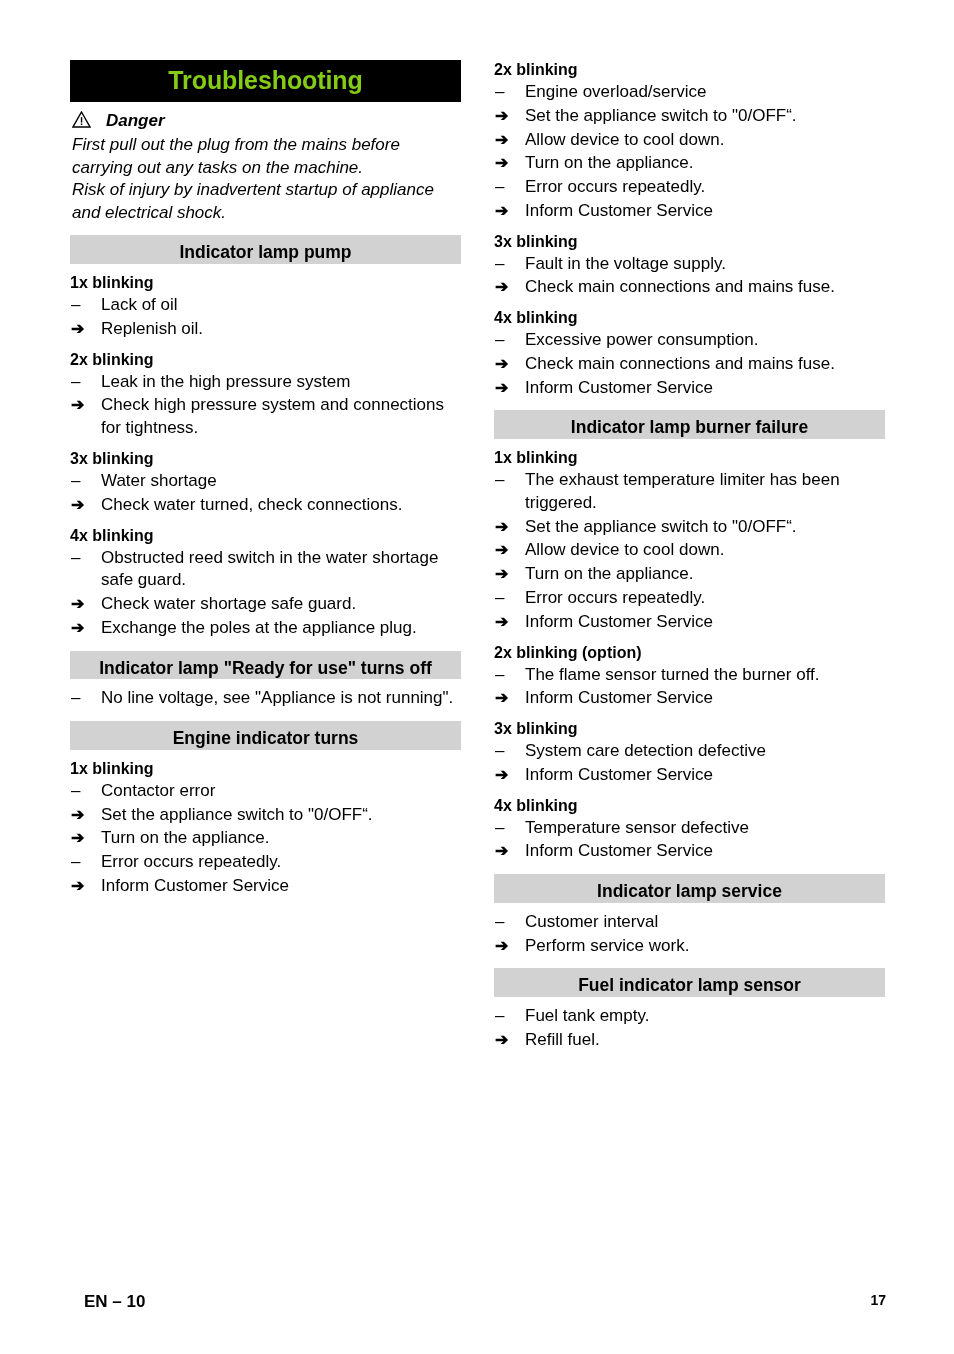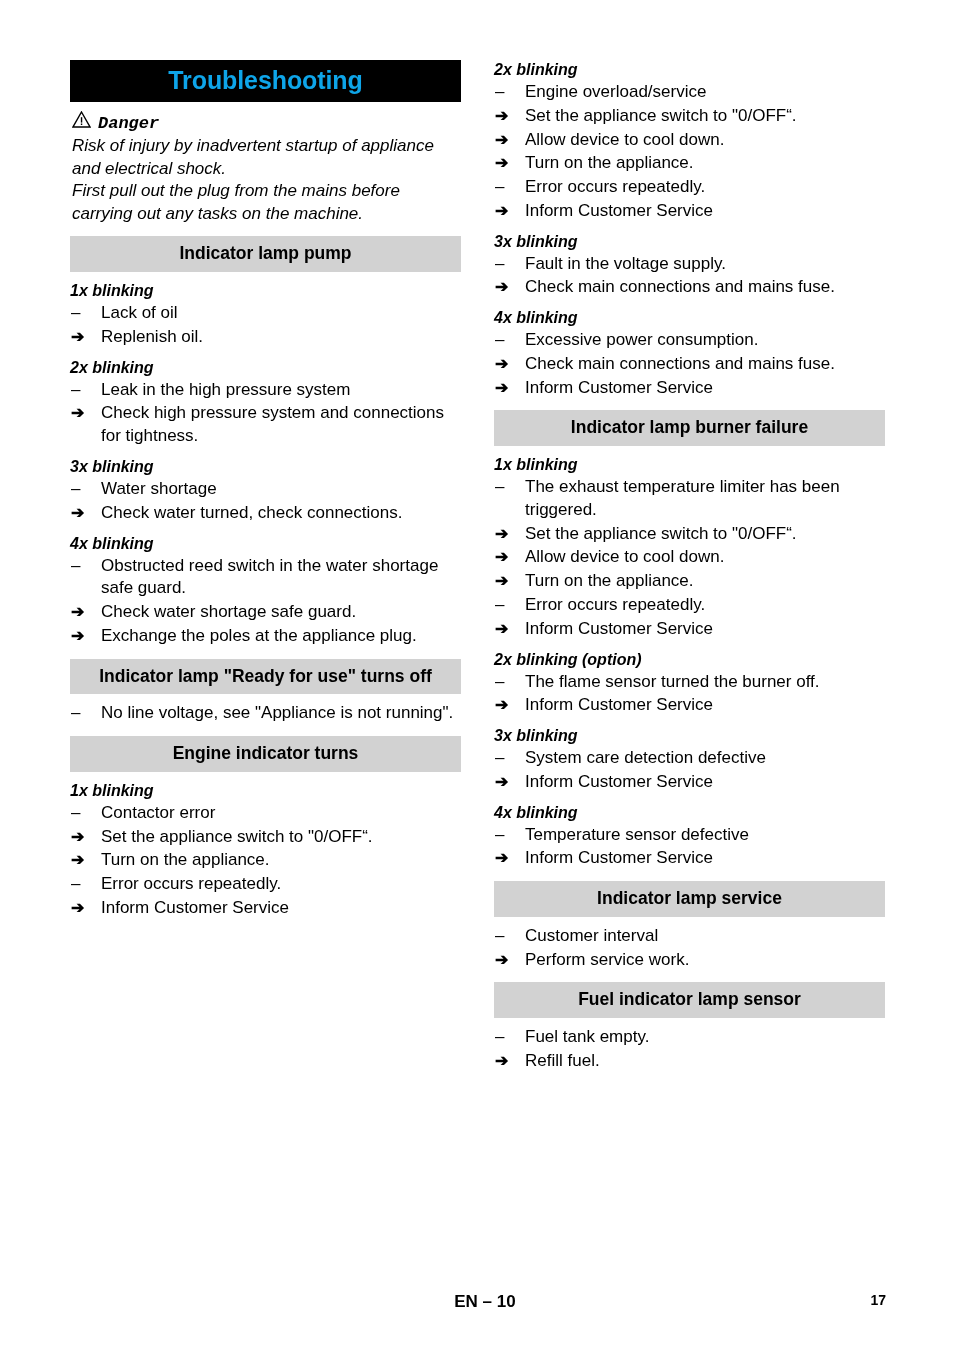--- a/index.html
+++ b/index.html
@@ -33,37 +33,36 @@
   }
 
   .column {
     width: 391px;
     flex: 0 0 391px;
   }
 
   
   .chapter-bar {
     background: #000000;
-    color: #0ea5e9;
+    color: #84cc16;
     text-align: center;
     font-size: 25px;
     font-weight: bold;
     line-height: 1.0;
     padding: 8px 6px 9px 6px;
     margin: 0 0 9px 0;
     letter-spacing: -0.1px;
   }
 
   
   .danger-head {
     display: flex;
-    align-items: flex-end;
-    gap: 7px;
+    align-items: flex-start;
+    gap: 15px;
     margin: 0 0 2px 2px;
-    font-family: Liberation Mono, monospace;
   }
   .danger-tri {
     display: block;
   }
   .danger-word {
     font-size: 17px;
     font-weight: bold;
     font-style: italic;
   }
   .danger-text {
@@ -75,32 +74,31 @@
   .danger-text p { margin: 0; }
 
   
   .section-bar {
     background: #d2d2d2;
     color: #000000;
     text-align: center;
     font-size: 17.5px;
     font-weight: bold;
     line-height: 1.30;
-    padding: 6px 10px 7px 10px;
+    padding: 6px 10px 0 10px;
     margin: 11px 0 8px 0;
     box-sizing: border-box;
   }
 
   
   .sub-head {
     font-size: 16px;
     font-weight: bold;
     line-height: 1.25;
     margin: 9px 0 1px 0;
-    font-style: italic;
   }
   .sub-head:first-child { margin-top: 0; }
 
   
   .item {
     display: flex;
     align-items: flex-start;
     font-size: 17px;
     line-height: 1.34;
     margin: 0 0 1px 0;
@@ -130,21 +128,21 @@
     position: absolute;
     left: 70px;
     right: 68px;
     top: 1292px;
     height: 24px;
   }
   .footer-center {
     position: absolute;
     left: 0;
     right: 0;
-    text-align: center;
+    text-align: left;
     font-size: 17px;
     font-weight: bold;
     margin-left: 14px;
   }
   .footer-right {
     position: absolute;
     right: 0;
     top: 0;
     font-size: 14px;
     font-weight: bold;
@@ -166,22 +164,22 @@
           <svg width="19" height="17" viewBox="0 0 19 17" aria-hidden="true">
             <path d="M9.5 1 L18 16 L1 16 Z" fill="none" stroke="#000" stroke-width="1.4" stroke-linejoin="miter"></path>
             <rect x="8.85" y="6.2" width="1.4" height="5.4" fill="#000"></rect>
             <rect x="8.85" y="12.5" width="1.4" height="1.5" fill="#000"></rect>
           </svg>
         </span>
         <span class="danger-word">Danger</span>
       </div>
 
       <div class="danger-text">
+        <p>First pull out the plug from the mains before carrying out any tasks on the machine.</p>
         <p>Risk of injury by inadvertent startup of appliance and electrical shock.</p>
-        <p>First pull out the plug from the mains before carrying out any tasks on the machine.</p>
       </div>
 
       <div id="left-sections">
           <div class="section-bar">Indicator lamp pump</div>
           <div class="sub-head">1x blinking</div>
           <div class="item">
             <span class="marker dash">–</span>
             <span class="body">Lack of oil</span>
           </div>
           <div class="item">

